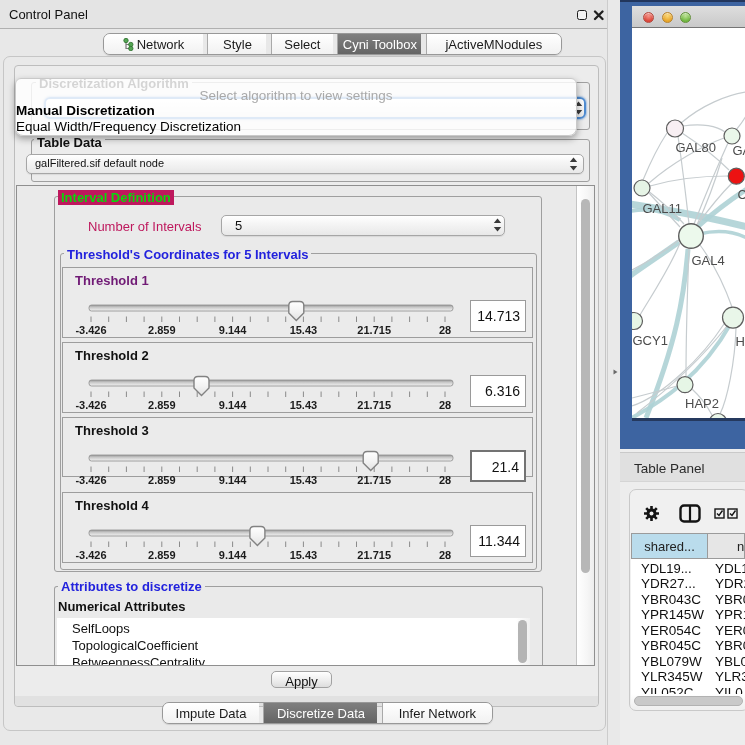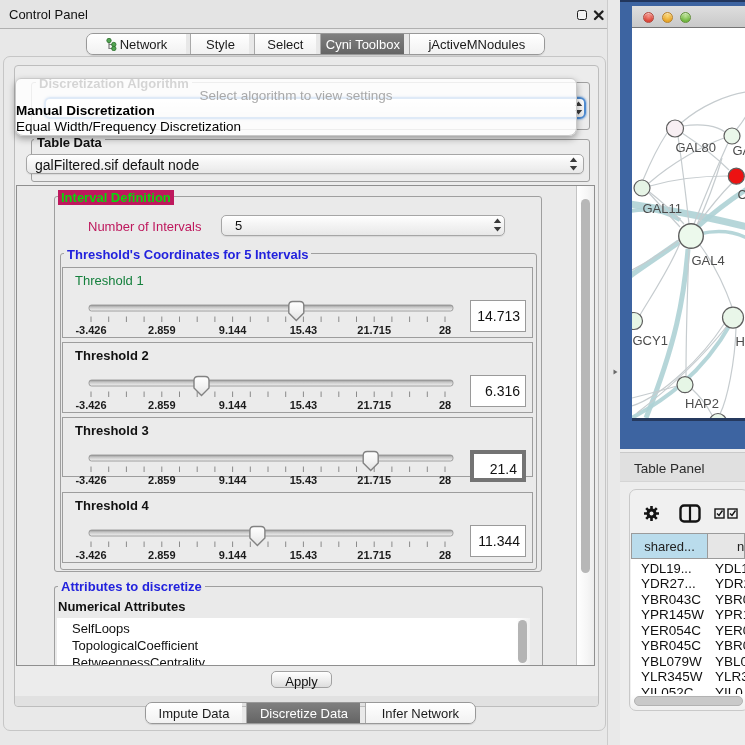--- a/index.html
+++ b/index.html
@@ -6,21 +6,21 @@
 .abs { position:absolute; }
 .grp { position:absolute; border:1px solid #9f9f9f; border-radius:3px; }
 .grptitle { position:absolute; font-size:13px; padding:0 3px; white-space:nowrap;font-weight:bold; }
 .combo { position:absolute; border:1px solid #a6a6a6; border-radius:5px;
   background:linear-gradient(#ffffff,#f4f4f4 45%,#e8e8e8); box-shadow:0 1px 1px rgba(0,0,0,0.08); }
 .seg { display:inline-block; height:22px; line-height:21px; font-size:13px; color:#1a1a1a;
   text-align:center; vertical-align:top; background:linear-gradient(#ffffff,#f0f0f0); }
 .seg.dark { background:linear-gradient(#7f7f7f,#626262); color:#ffffff; }
 .seg + .seg { border-left:1px solid #a9a9a9; }
 .segwrap { position:absolute; border:1px solid #989898; border-radius:7px; overflow:hidden;
-  box-shadow:0 1px 1px rgba(0,0,0,0.12); white-space:nowrap; height:22px; }
+  box-shadow:0 1px 1px rgba(0,0,0,0.12); white-space:nowrap; height:22px;margin-left:17px; }
 </style></head><body>
 
 <div class="abs" style="left:0;top:0;width:607px;height:29px;background:#e4e4e4;border-bottom:1px solid #b0b0b0"></div>
 <div class="abs" style="left:9px;top:7px;font-size:13px;color:#111">Control Panel</div>
 <div class="abs" style="left:577px;top:10px;width:10px;height:10px;border:1.6px solid #1d1d1d;border-radius:2.5px;background:#f2f2f2"></div>
 <svg class="abs" style="left:593px;top:10px" width="12" height="11">
     <path d="M2,1.5 L9.5,9 M9.5,1.5 L2,9" stroke="#202020" stroke-width="2.3" stroke-linecap="round"></path>
   </svg>
 <div class="abs" style="left:3px;top:56px;width:603px;height:675px;border:1px solid #c6c6c6;border-radius:7px;background:#e9e9e9"></div>
 <div class="abs" style="left:14px;top:65px;width:585px;height:642px;border:1px solid #bdbdbd;border-radius:4px;background:#ececec"></div>
@@ -39,41 +39,41 @@
 <div class="grp" style="left:31px;top:82px;width:559px;height:48px;"></div>
 <div class="grptitle" style="left:36px;top:76px;color:#111;background:#ececec">Discretization Algorithm</div>
 <div class="abs" style="left:44px;top:97px;width:542px;height:22px;border-radius:6px;background:linear-gradient(#ffffff,#e9e9e9);border:2px solid #4f8bd0;box-shadow:0 0 1.5px 1px rgba(79,139,208,0.45)"></div>
 <svg width="9" height="14" style="position:absolute;left:574px;top:101px">
     <path d="M4.5,0.5 L8.2,5 L0.8,5 Z" fill="#3a3a3a"></path>
     <path d="M4.5,13.5 L8.2,9 L0.8,9 Z" fill="#3a3a3a"></path>
   </svg>
 <div class="grp" style="left:31px;top:139px;width:559px;height:43px;"></div>
 <div class="grptitle" style="left:34px;top:134.5px;color:#111;background:#ececec">Table Data</div>
 <div class="combo" style="left:26px;top:154px;width:558px;height:20px"></div>
-<div class="abs" style="left:35px;top:157px;font-size:14px;color:#111">galFiltered.sif default node</div>
+<div class="abs" style="left:35px;top:157px;font-size:11px;color:#111">galFiltered.sif default node</div>
 <svg width="9" height="14" style="position:absolute;left:569px;top:157px">
     <path d="M4.5,0.5 L8.2,5 L0.8,5 Z" fill="#3a3a3a"></path>
     <path d="M4.5,13.5 L8.2,9 L0.8,9 Z" fill="#3a3a3a"></path>
   </svg>
 <div class="abs" style="left:16px;top:185px;width:579px;height:481px;border:1px solid #8f8f8f;background:#eaeaea"></div>
 <div class="abs" style="left:576px;top:186px;width:18px;height:479px;background:linear-gradient(to right,#ffffff,#f6f6f6 60%,#ededed);border-left:1px solid #c4c4c4"></div>
 <div class="abs" style="left:581px;top:199px;width:9px;height:374px;background:#b7b7b7;border-radius:4.5px"></div>
 <div class="grp" style="left:54px;top:196px;width:488px;height:376px;"></div>
 <div class="grptitle" style="left:58px;top:190px;color:#0ad60a;background:#be185d">Interval Definition</div>
 <div class="abs" style="left:88px;top:219px;font-size:13px;font-weight:normal;color:#be185d">Number of Intervals</div>
 <div class="combo" style="left:221px;top:215px;width:284px;height:21px"></div>
 <div class="abs" style="left:235px;top:218px;font-size:13px;color:#111">5</div>
 <svg width="9" height="14" style="position:absolute;left:493px;top:218px">
     <path d="M4.5,0.5 L8.2,5 L0.8,5 Z" fill="#3a3a3a"></path>
     <path d="M4.5,13.5 L8.2,9 L0.8,9 Z" fill="#3a3a3a"></path>
   </svg>
 <div class="grp" style="left:60px;top:253px;width:477px;height:317px;"></div>
 <div class="grptitle" style="left:64px;top:247px;color:#2222dd;background:#eaeaea">Threshold's Coordinates for 5 Intervals</div>
 <div class="abs" style="left:62px;top:267px;width:471px;height:71px;border:1px solid #9d9d9d;background:#ebebeb">
-<div class="abs" style="left:12px;top:5px;font-size:13px;font-weight:normal;color:#15803d">Threshold 1</div>
+<div class="abs" style="left:12px;top:5px;font-size:13px;font-weight:bold;color:#701a75">Threshold 1</div>
 <svg width="471" height="47" style="position:absolute;left:0;top:24px">
       <defs>
         <linearGradient id="trk" x1="0" y1="0" x2="0" y2="1">
           <stop offset="0" stop-color="#9a9a9a"></stop>
           <stop offset="0.45" stop-color="#cecece"></stop>
           <stop offset="1" stop-color="#f2f2f2"></stop>
         </linearGradient>
         <linearGradient id="thm" x1="0" y1="0" x2="0" y2="1">
           <stop offset="0" stop-color="#ffffff"></stop>
           <stop offset="0.5" stop-color="#f3f3f3"></stop>
@@ -138,21 +138,21 @@
       <path d="M28.0,24.5V30 M45.7,24.5V30 M63.4,24.5V30 M81.1,24.5V30 M98.8,24.5V30 M116.5,24.5V30 M134.2,24.5V30 M151.9,24.5V30 M169.6,24.5V30 M187.3,24.5V30 M205.0,24.5V30 M222.7,24.5V30 M240.4,24.5V30 M258.1,24.5V30 M275.8,24.5V30 M293.5,24.5V30 M311.2,24.5V30 M328.9,24.5V30 M346.6,24.5V30 M364.3,24.5V30 M382.0,24.5V30" stroke="#8a8a8a" stroke-width="1"></path>
       <text x="28" y="41.5" font-family="Liberation Sans, sans-serif" font-size="11" font-weight="bold" fill="#1c1c1c" text-anchor="middle">-3.426</text>
       <text x="98.8" y="41.5" font-family="Liberation Sans, sans-serif" font-size="11" font-weight="bold" fill="#1c1c1c" text-anchor="middle">2.859</text>
       <text x="169.6" y="41.5" font-family="Liberation Sans, sans-serif" font-size="11" font-weight="bold" fill="#1c1c1c" text-anchor="middle">9.144</text>
       <text x="240.4" y="41.5" font-family="Liberation Sans, sans-serif" font-size="11" font-weight="bold" fill="#1c1c1c" text-anchor="middle">15.43</text>
       <text x="311.2" y="41.5" font-family="Liberation Sans, sans-serif" font-size="11" font-weight="bold" fill="#1c1c1c" text-anchor="middle">21.715</text>
       <text x="382" y="41.5" font-family="Liberation Sans, sans-serif" font-size="11" font-weight="bold" fill="#1c1c1c" text-anchor="middle">28</text>
       <path d="M300.2,13.5 Q300.2,9.5 304.2,9.5 L311.2,9.5 Q315.2,9.5 315.2,13.5 L315.2,21 L307.7,28.5 L300.2,21 Z" fill="url(#thm)" stroke="#828282" stroke-width="1.4"></path>
     </svg>
 </div>
-<div class="abs" style="left:470px;top:450px;width:56px;height:32px;background:#ffffff;border:4px solid #737373;font-size:14px;color:#111;text-align:right;line-height:30px;padding-right:5px">21.4</div>
+<div class="abs" style="left:470px;top:450px;width:56px;height:32px;background:#ffffff;border:2px solid #737373;font-size:14px;color:#111;text-align:right;line-height:30px;padding-right:5px">21.4</div>
 <div class="abs" style="left:62px;top:492px;width:471px;height:71px;border:1px solid #9d9d9d;background:#ebebeb">
 <div class="abs" style="left:12px;top:5px;font-size:13px;font-weight:bold;color:#111">Threshold 4</div>
 <svg width="471" height="47" style="position:absolute;left:0;top:24px">
       <defs>
         <linearGradient id="trk" x1="0" y1="0" x2="0" y2="1">
           <stop offset="0" stop-color="#9a9a9a"></stop>
           <stop offset="0.45" stop-color="#cecece"></stop>
           <stop offset="1" stop-color="#f2f2f2"></stop>
         </linearGradient>
         <linearGradient id="thm" x1="0" y1="0" x2="0" y2="1">

